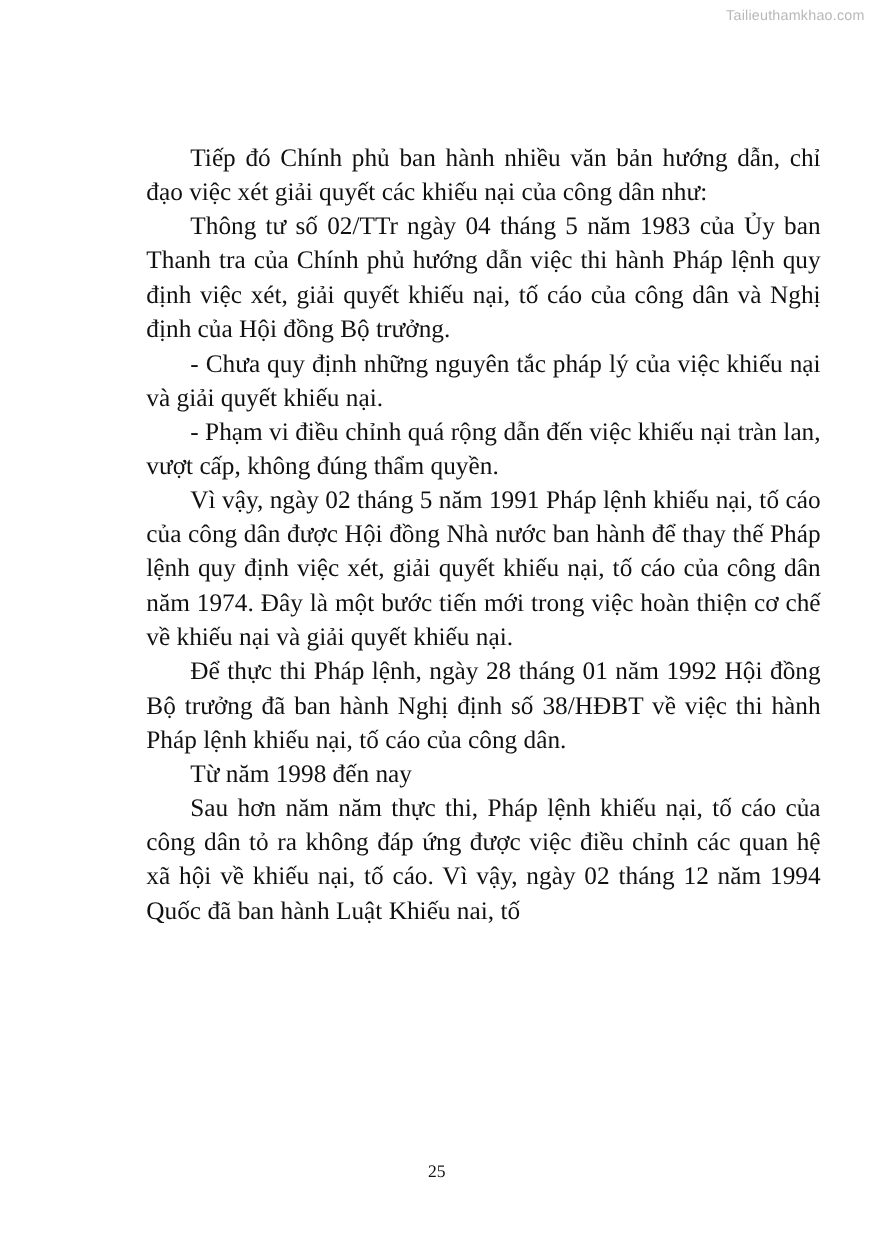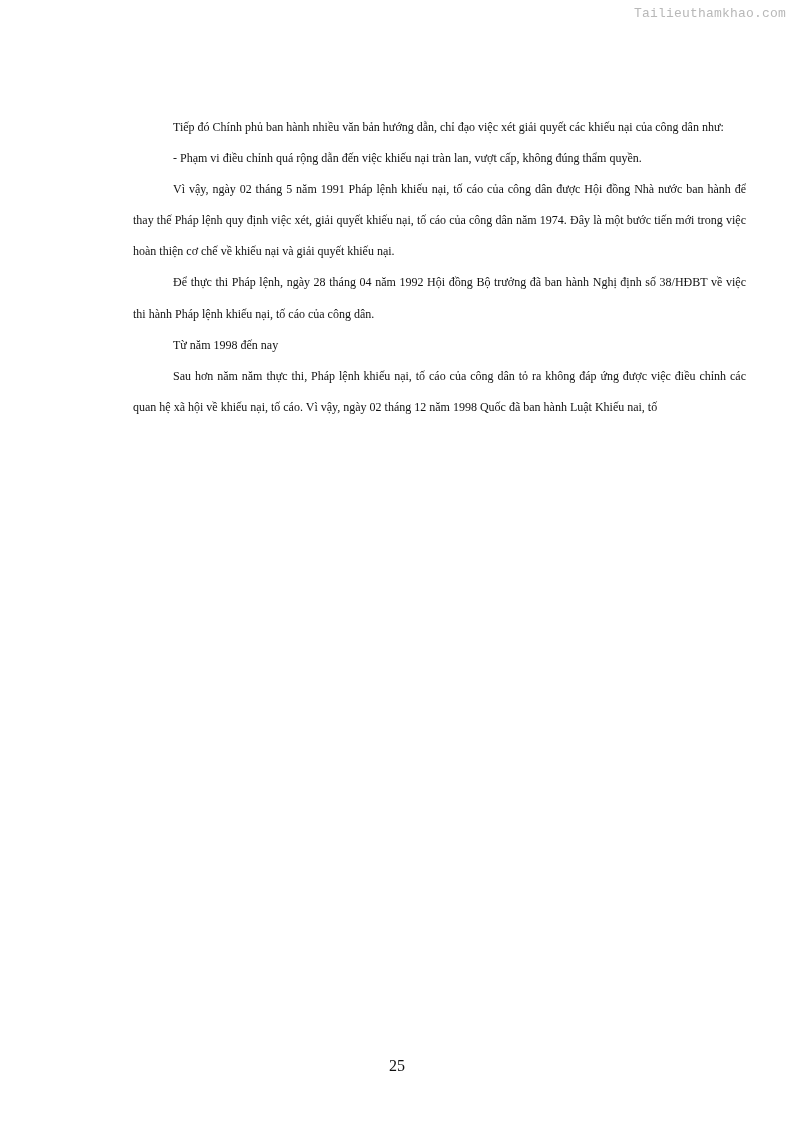--- a/index.html
+++ b/index.html
@@ -1,40 +1,42 @@
 <!DOCTYPE html>
 <html><head>
 <meta charset="utf-8">
 <style>
   html, body { margin: 0; padding: 0; background: #ffffff; }
   body { width: 794px; height: 1123px; position: relative; overflow: hidden; }
   .watermark {
     position: absolute; top: 6px; right: 8px;
-    font-family: Liberation Mono, monospace; font-size: 13px; color: #b8b8b8;
+    font-family: Liberation Sans, sans-serif; font-size: 13px; color: #b8b8b8;
     letter-spacing: 0.2px;
   }
   .page {
-    position: absolute; left: 133px; top: 112px; width: 613px;
-    font-family: "Liberation Serif", serif; font-size: 12px; color: #111;
+    position: absolute; left: 133px; top: 128px; width: 613px;
+    font-family: "Liberation Serif", serif; font-size: 23px; color: #111;
     line-height: 31.1px;
   }
   .page p { margin: 0; text-align: justify; text-indent: 40px; }
   .page p.heading { font-weight: normal; }
   .page-number {
     position: absolute; top: 1057px; left: 0; width: 794px; text-align: center;
     font-family: "Liberation Serif", serif; font-size: 16px; color: #111;
   }
 </style>
 </head>
 <body>
 
 <div class="watermark">Tailieuthamkhao.com</div>
 
 <div class="page">
   <p>Tiếp đó Chính phủ ban hành nhiều văn bản hướng dẫn, chỉ đạo việc xét giải quyết các khiếu nại của công dân như:</p>
+  <p>Thông tư số 02/TTr ngày 04 tháng 5 năm 1983 của Ủy ban Thanh tra của Chính phủ hướng dẫn việc thi hành Pháp lệnh quy định việc xét, giải quyết khiếu nại, tố cáo của công dân và Nghị định của Hội đồng Bộ trưởng.</p>
+  <p>- Chưa quy định những nguyên tắc pháp lý của việc khiếu nại và giải quyết khiếu nại.</p>
   <p>- Phạm vi điều chỉnh quá rộng dẫn đến việc khiếu nại tràn lan, vượt cấp, không đúng thẩm quyền.</p>
   <p>Vì vậy, ngày 02 tháng 5 năm 1991 Pháp lệnh khiếu nại, tố cáo của công dân được Hội đồng Nhà nước ban hành để thay thế Pháp lệnh quy định việc xét, giải quyết khiếu nại, tố cáo của công dân năm 1974. Đây là một bước tiến mới trong việc hoàn thiện cơ chế về khiếu nại và giải quyết khiếu nại.</p>
-  <p>Để thực thi Pháp lệnh, ngày 28 tháng 04 năm 1992 Hội đồng Bộ trưởng đã ban hành Nghị định số 38/HĐBT về việc thi hành Pháp lệnh khiếu nại, tố cáo của công dân.</p>
+  <p>Để thực thi Pháp lệnh, ngày 28 tháng 01 năm 1992 Hội đồng Bộ trưởng đã ban hành Nghị định số 38/HĐBT về việc thi hành Pháp lệnh khiếu nại, tố cáo của công dân.</p>
   <p class="heading">Từ năm 1998  đến nay</p>
-  <p>Sau hơn năm năm thực thi, Pháp lệnh khiếu nại, tố cáo của công dân tỏ ra không đáp ứng được việc điều chỉnh các quan hệ xã hội về khiếu nại, tố cáo. Vì vậy, ngày 02 tháng 12 năm 1998 Quốc đã ban hành Luật Khiếu nai, tố</p>
+  <p>Sau hơn năm năm thực thi, Pháp lệnh khiếu nại, tố cáo của công dân tỏ ra không đáp ứng được việc điều chỉnh các quan hệ xã hội về khiếu nại, tố cáo. Vì vậy, ngày 02 tháng 12 năm 1994 Quốc đã ban hành Luật Khiếu nai, tố</p>
 </div>
 
 <div class="page-number">25</div>
 
 </body></html>

